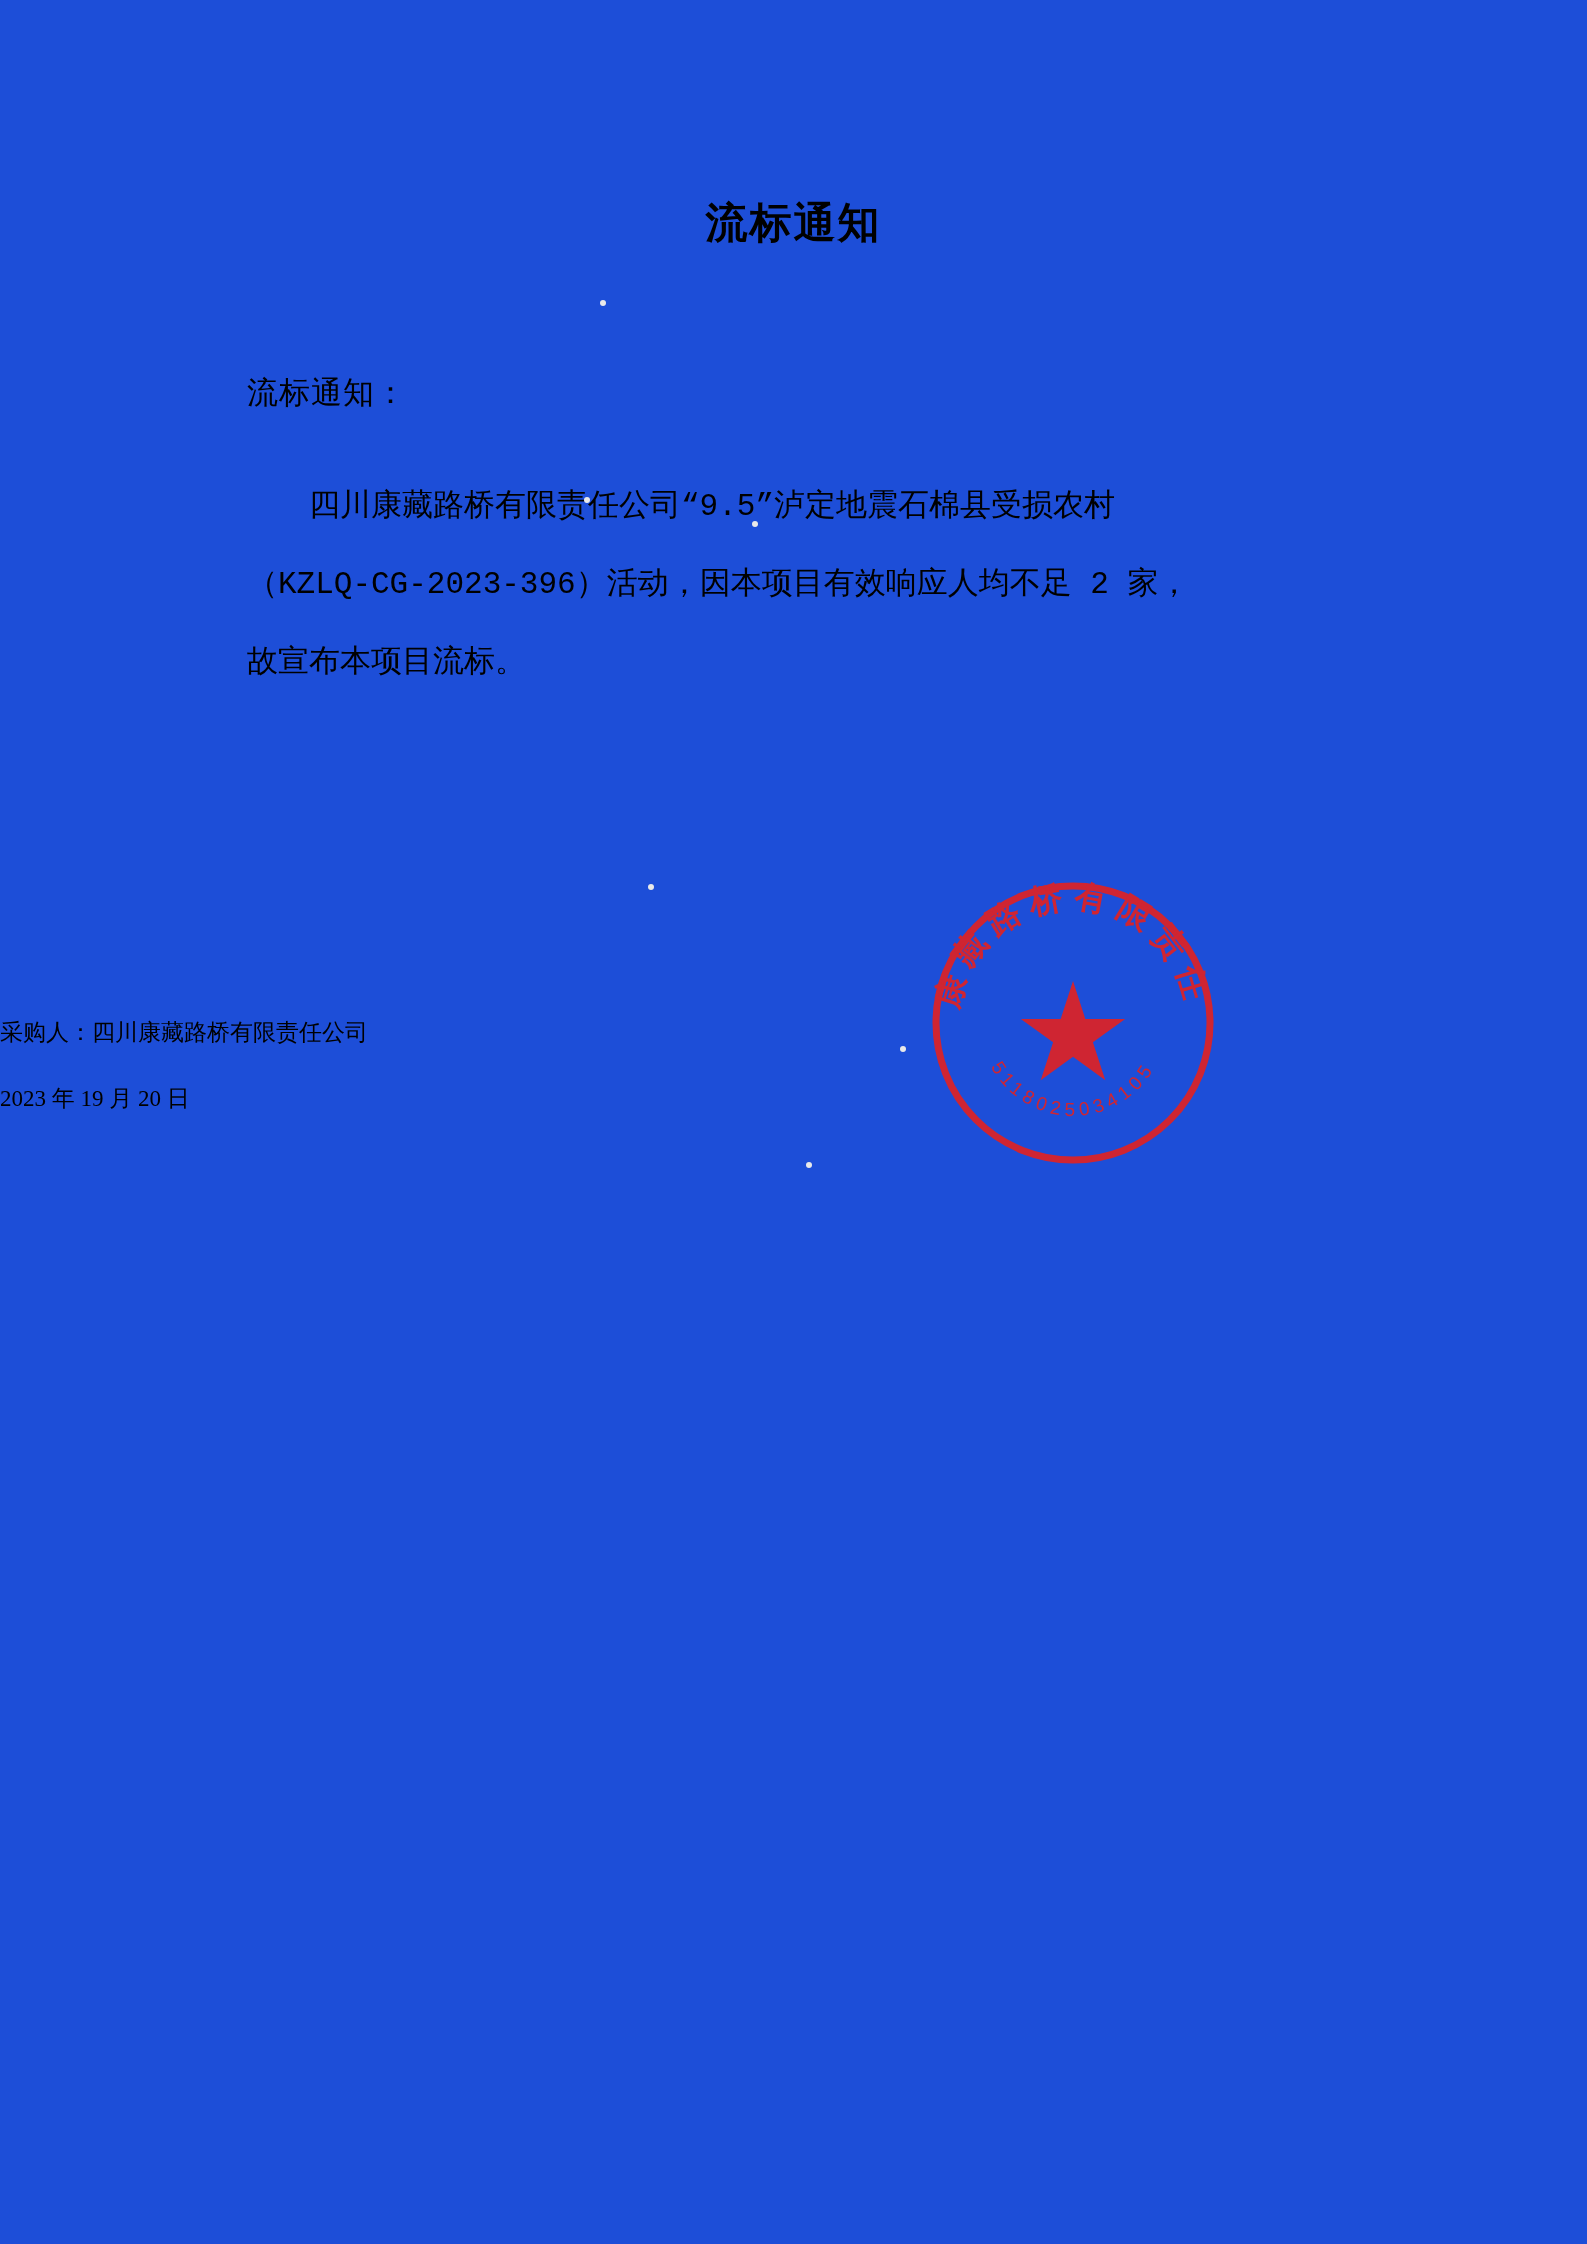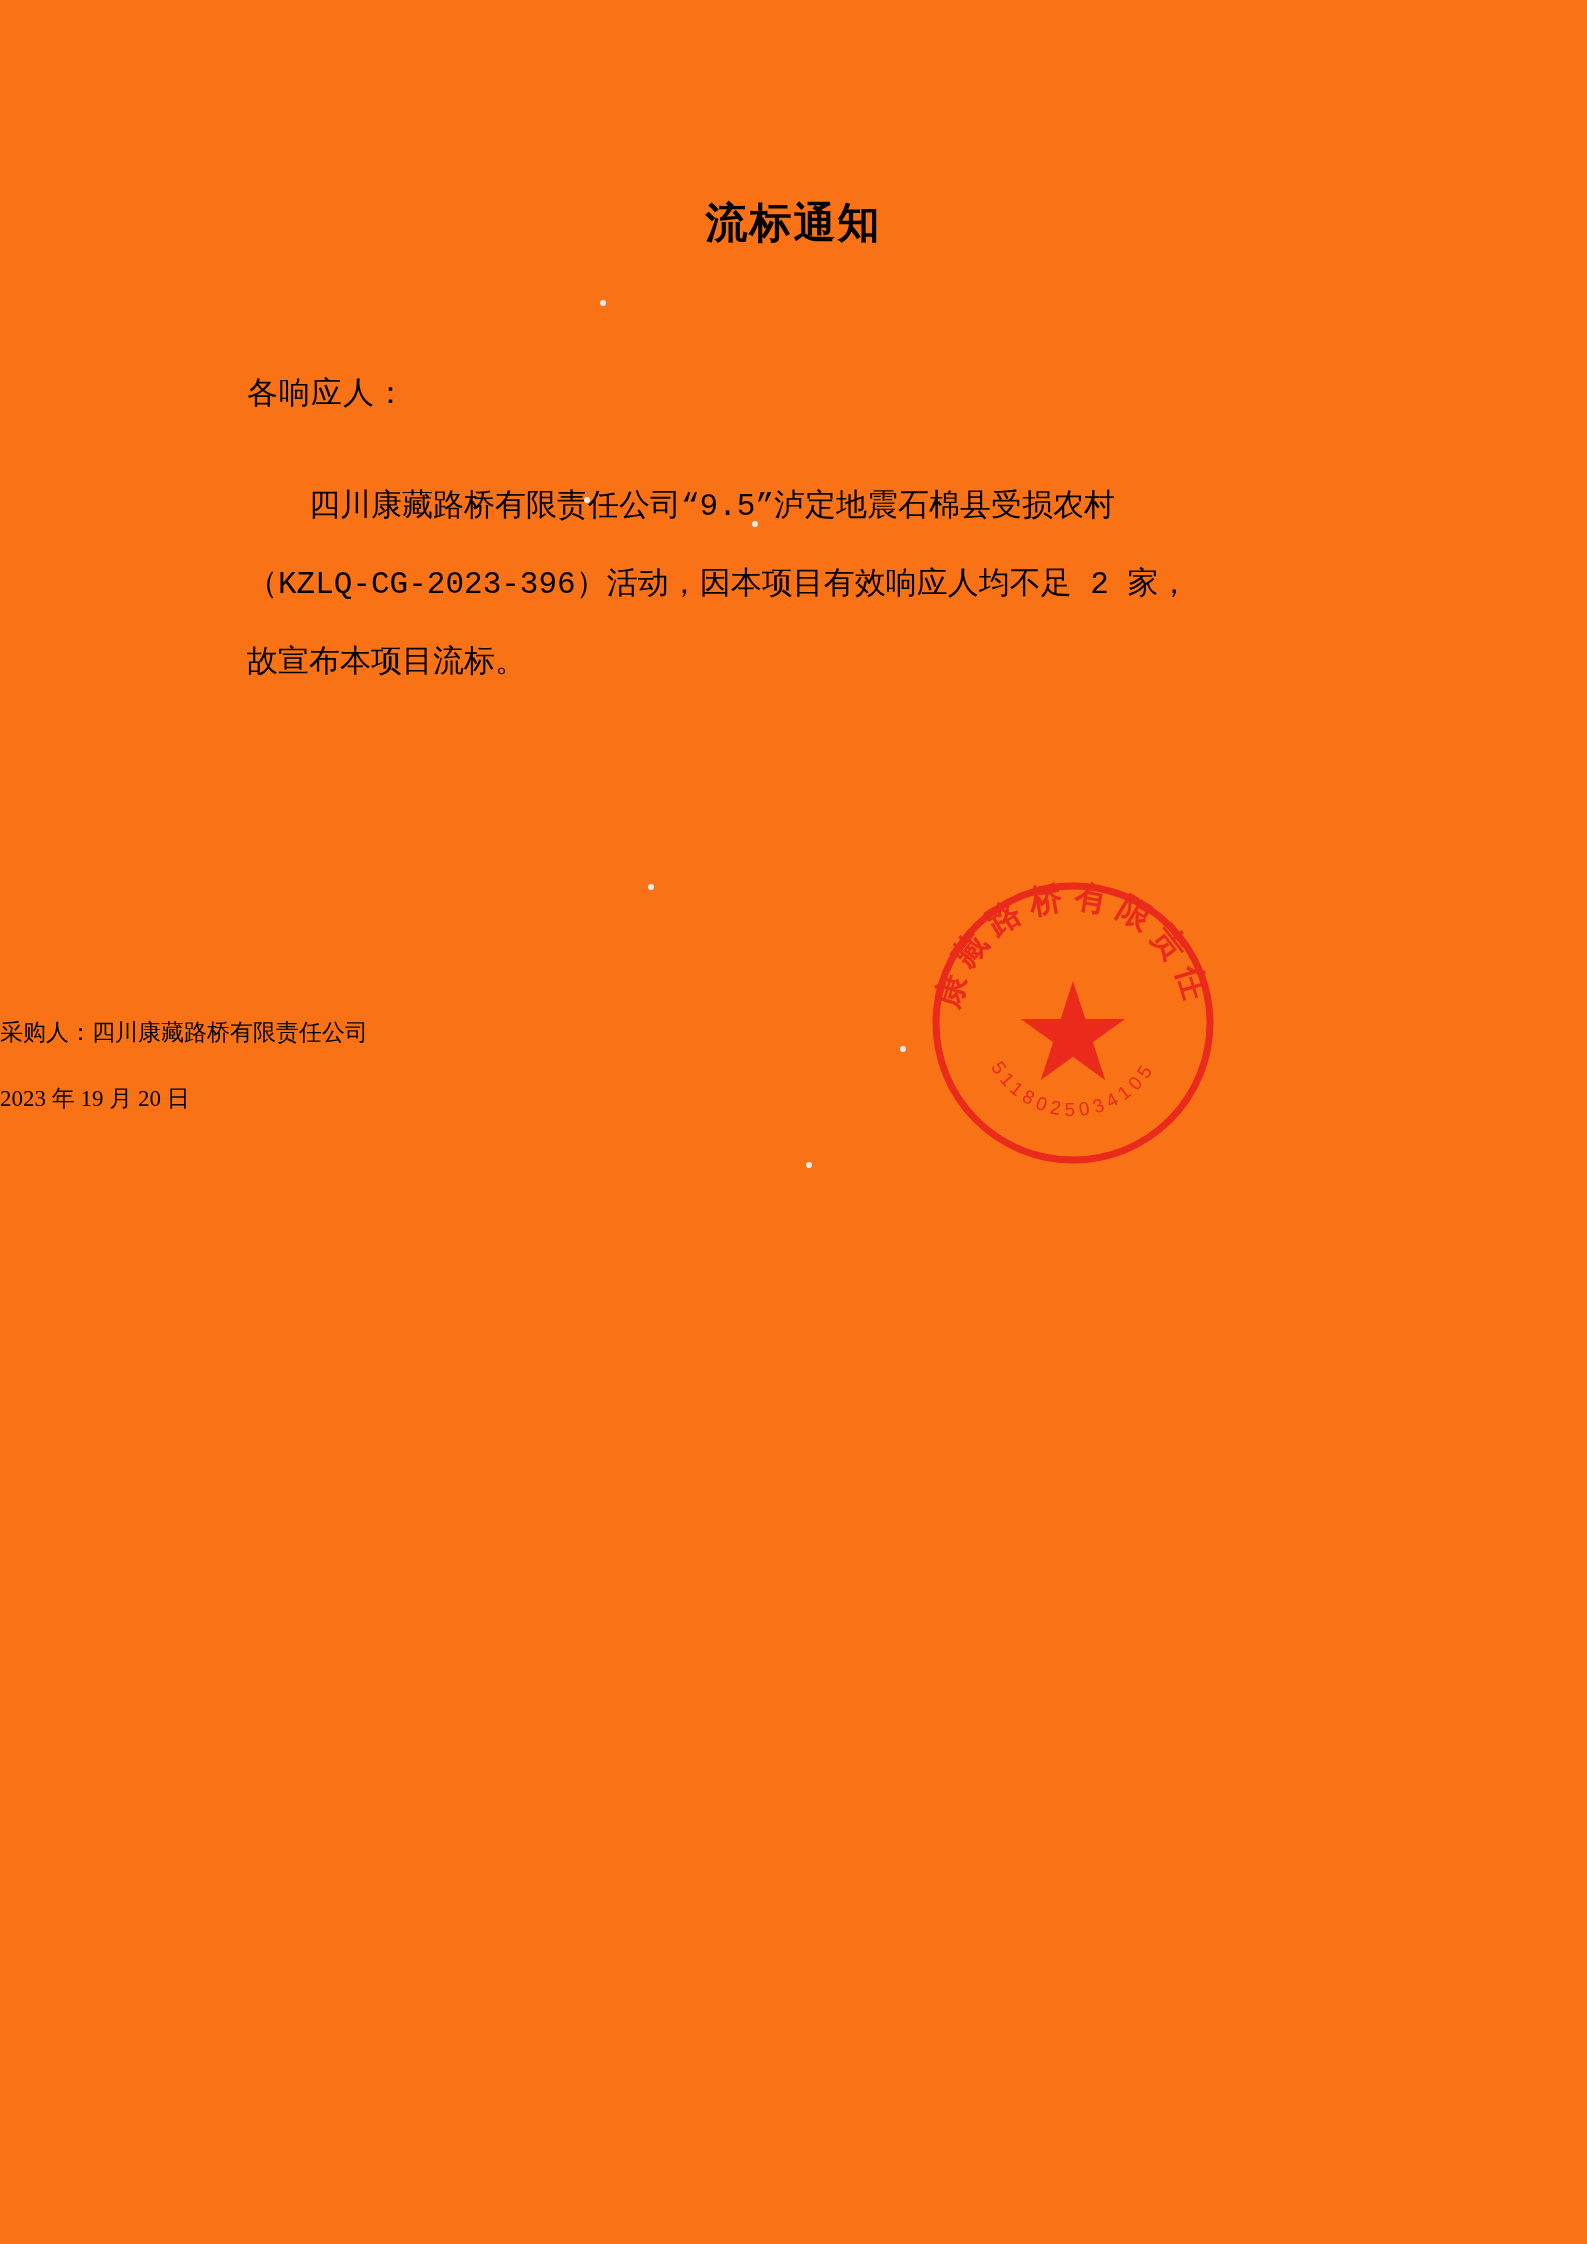--- a/index.html
+++ b/index.html
@@ -11,21 +11,21 @@
     width: 1587px;
     height: 2244px;
     position: relative;
     font-family: "Liberation Serif", "DejaVu Serif", serif;
     color: #000000;
     overflow: hidden;
   }
   .page {
     position: absolute;
     inset: 0;
-    background: #f97316;
+    background: #1d4ed8;
   }
   .doc-title {
     position: absolute;
     top: 195px;
     left: 0;
     width: 100%;
     text-align: center;
     font-size: 42px;
     font-weight: bold;
     letter-spacing: 2px;
@@ -79,21 +79,21 @@
     border-radius: 50%;
   }
 </style>
 </head>
 <body>
 
 <div class="page">
 
   <div class="doc-title">流标通知</div>
 
-  <div class="salutation">各响应人：</div>
+  <div class="salutation">流标通知：</div>
 
   <div class="body-block">
     <div class="body-line"><span class="indent"></span><span>四川康藏路桥有限责任公司“9.5”泸定地震石棉县受损农村</span></div>
     <div class="body-line"><span>（KZLQ-CG-2023-396）活动，因本项目有效响应人均不足 2 家，</span></div>
     <div class="body-line"><span>故宣布本项目流标。</span></div>
   </div>
 
   <div class="sig-block">
     <div>
       <span>采购人：</span><span>四川康藏路桥有限责任公司</span>

